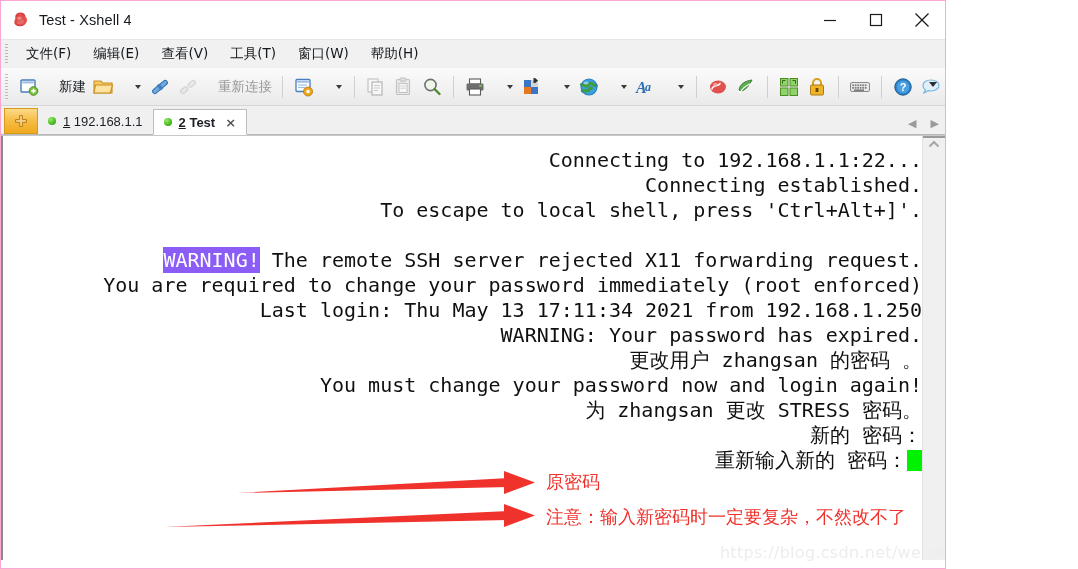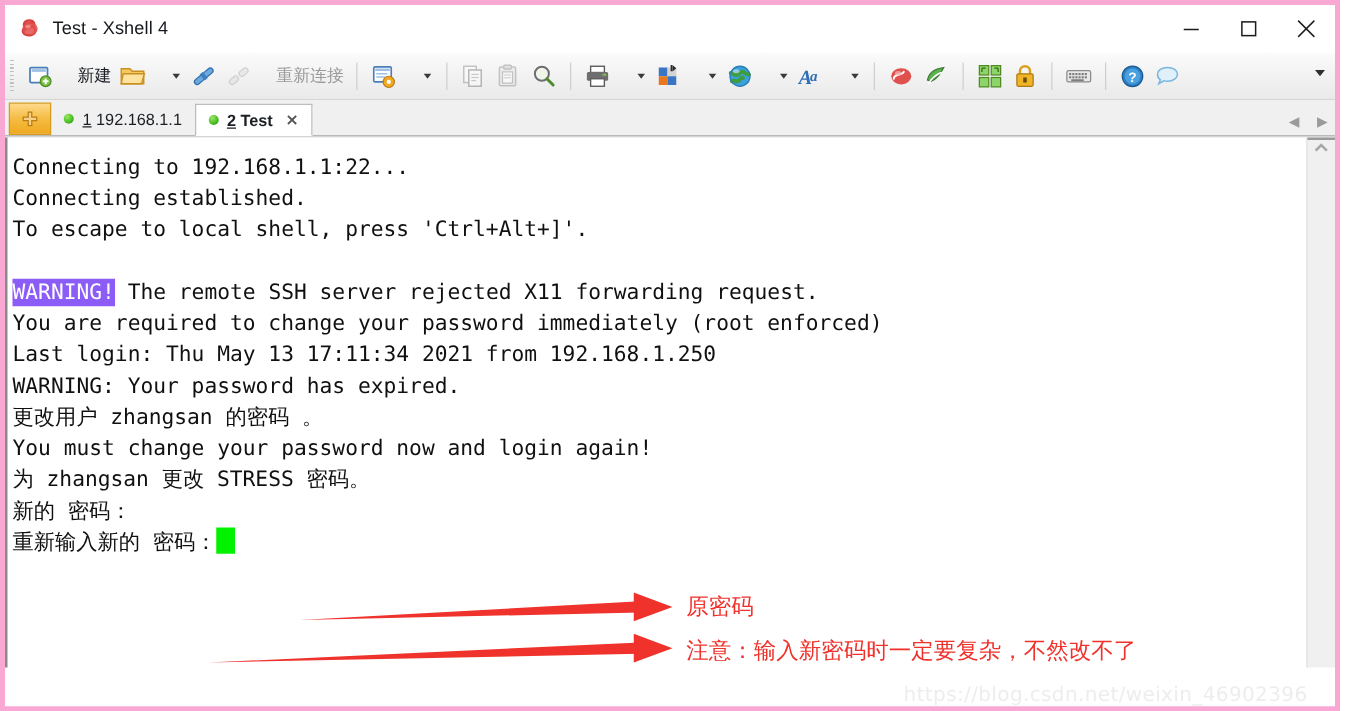--- a/index.html
+++ b/index.html
@@ -9,24 +9,24 @@
   }
   body {
     width: 1078px;
     height: 569px;
     font-family: "Liberation Sans", sans-serif;
     overflow: hidden;
     -webkit-font-smoothing: antialiased;
   }
   #app {
     position: relative;
-    width: 1072px;
+    width: 946px;
     height: 569px;
     background: #ffffff;
-    border: 4px solid #f9a8d4;
+    border: 1px solid #f9a8d4;
     box-sizing: border-box;
     overflow: hidden;
   }
 
   
   .titlebar {
     position: relative;
     height: 38px;
     background: #ffffff;
     display: flex;
@@ -228,26 +228,27 @@
     position: relative;
     flex: 1;
     background: #ffffff;
     border-left: 2px solid #8a8a8a;
     padding: 12px 0 0 4px;
     box-sizing: border-box;
     overflow: hidden;
   }
   .term-line {
     font-family: "DejaVu Sans Mono", "Liberation Mono", monospace;
-    font-size: 17px;
+    font-size: 20px;
     line-height: 25px;
     height: 25px;
     color: #101010;
     white-space: pre;
     letter-spacing: 0px;
+    text-align: right;
   }
   .term-line .inv {
     background: #8b5cf6;
     color: #ffffff;
     padding: 1px 0;
   }
   .cursor-block {
     display: inline-block;
     width: 15px;
     height: 21px;
@@ -331,20 +332,29 @@
       </div>
       <div class="win-btn">
         <svg width="16" height="16" viewBox="0 0 16 16">
             <line x1="1.5" y1="1.5" x2="14.5" y2="14.5" stroke="#1b1b1b" stroke-width="1.2"></line>
             <line x1="14.5" y1="1.5" x2="1.5" y2="14.5" stroke="#1b1b1b" stroke-width="1.2"></line>
           </svg>
       </div>
     </div>
   </div>
 
+  <div class="menubar">
+    <span class="grip"></span>
+    <span class="menu-item">文件(F)</span>
+    <span class="menu-item">编辑(E)</span>
+    <span class="menu-item">查看(V)</span>
+    <span class="menu-item">工具(T)</span>
+    <span class="menu-item">窗口(W)</span>
+    <span class="menu-item">帮助(H)</span>
+  </div>
 
   <div class="toolbar">
     <span class="tb-grip"></span>
 
     <div class="tb-btn">
       <span>
         <svg class="ico" viewBox="0 0 22 22">
           <rect x="3" y="4" width="14" height="12" rx="1" fill="#ffffff" stroke="#4a7ebb" stroke-width="1.4"></rect>
           <rect x="4.3" y="5.3" width="11.4" height="2.2" fill="#9ec1e6"></rect>
           <circle cx="15.5" cy="15" r="4.3" fill="#7ac142" stroke="#4e8c22" stroke-width="1"></circle>

